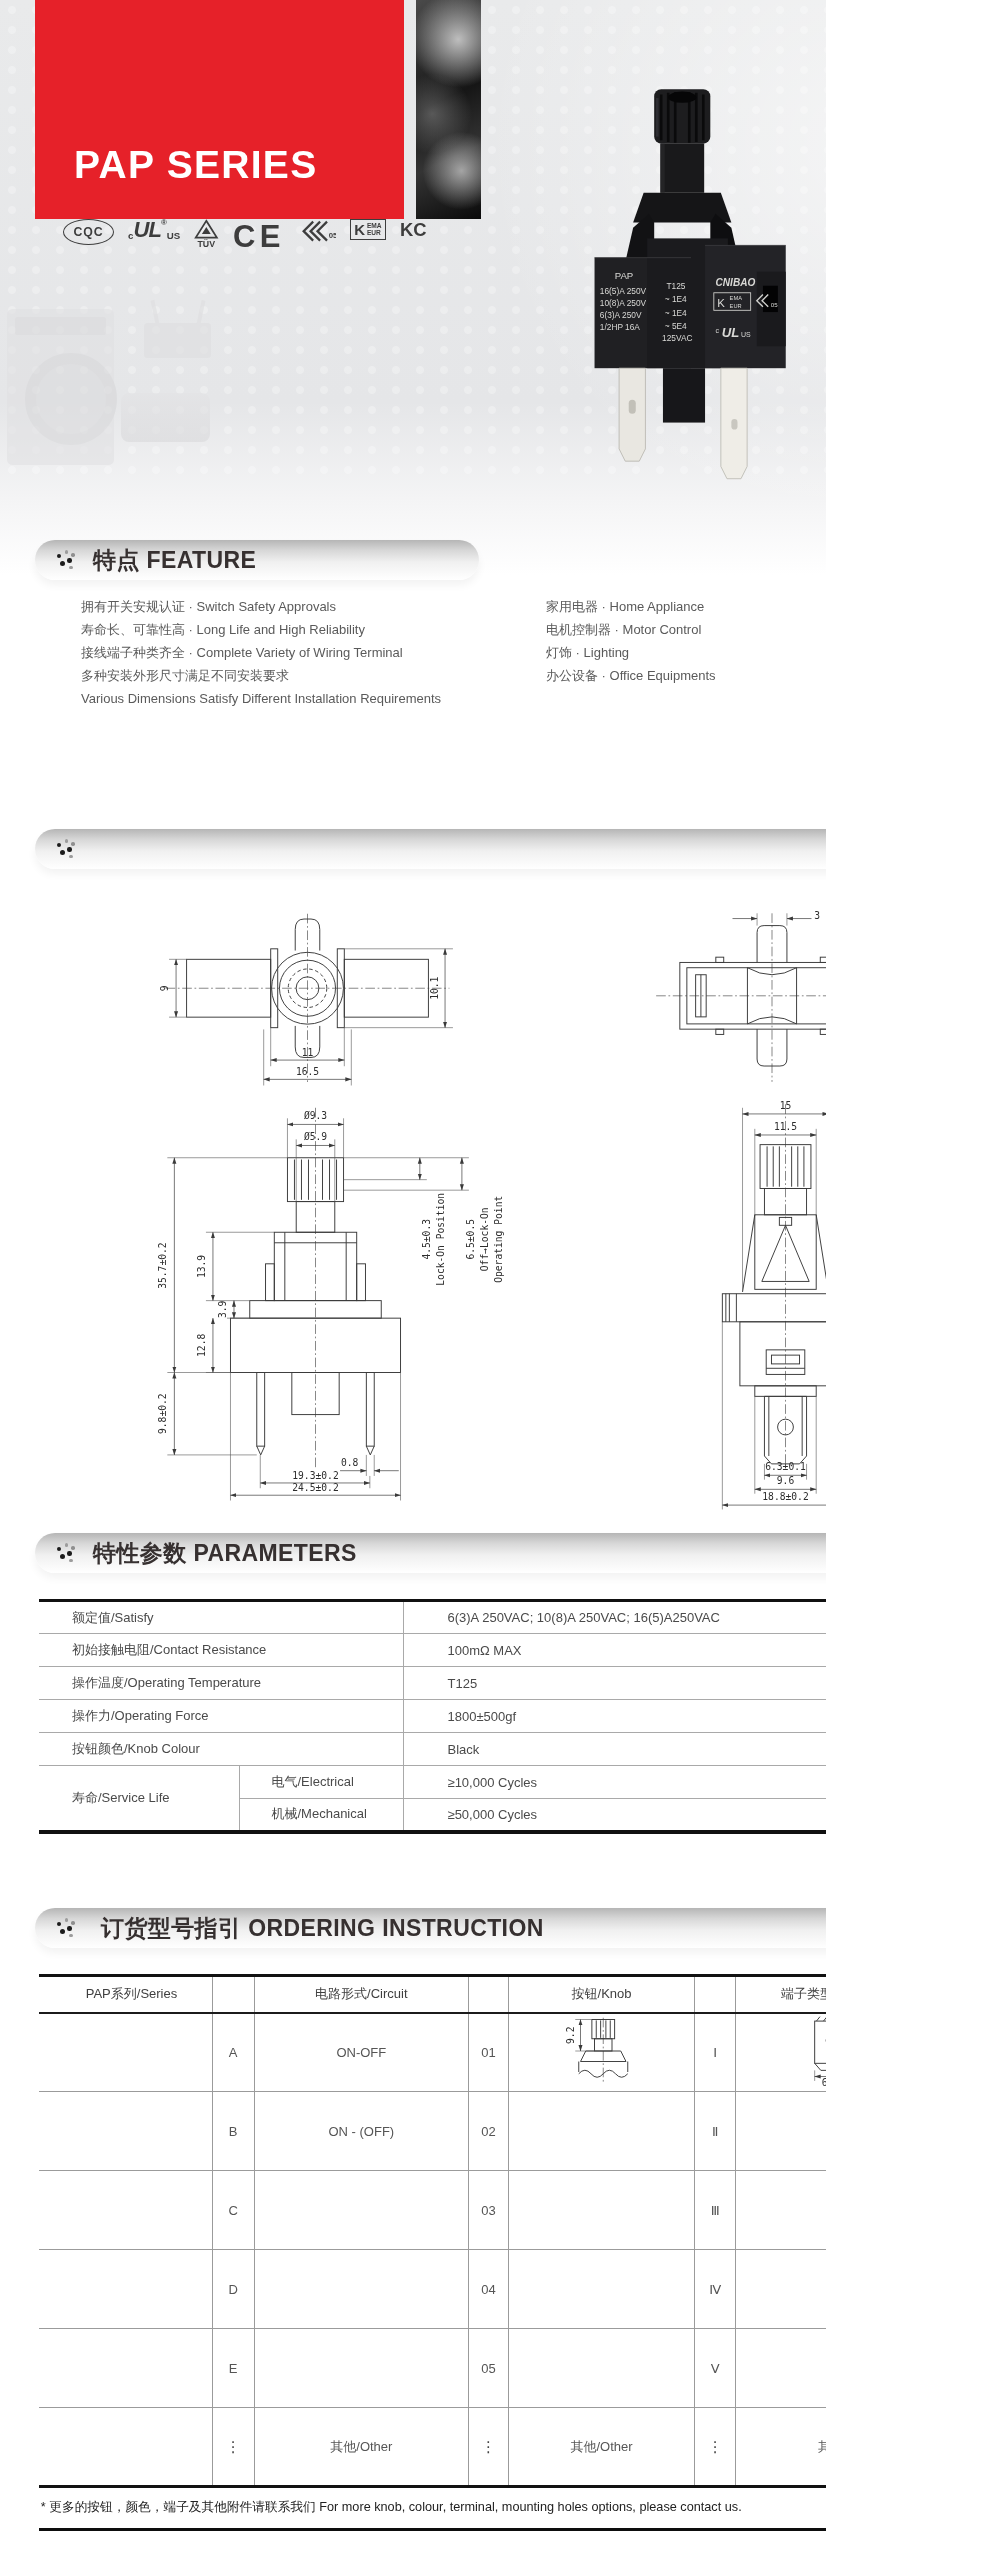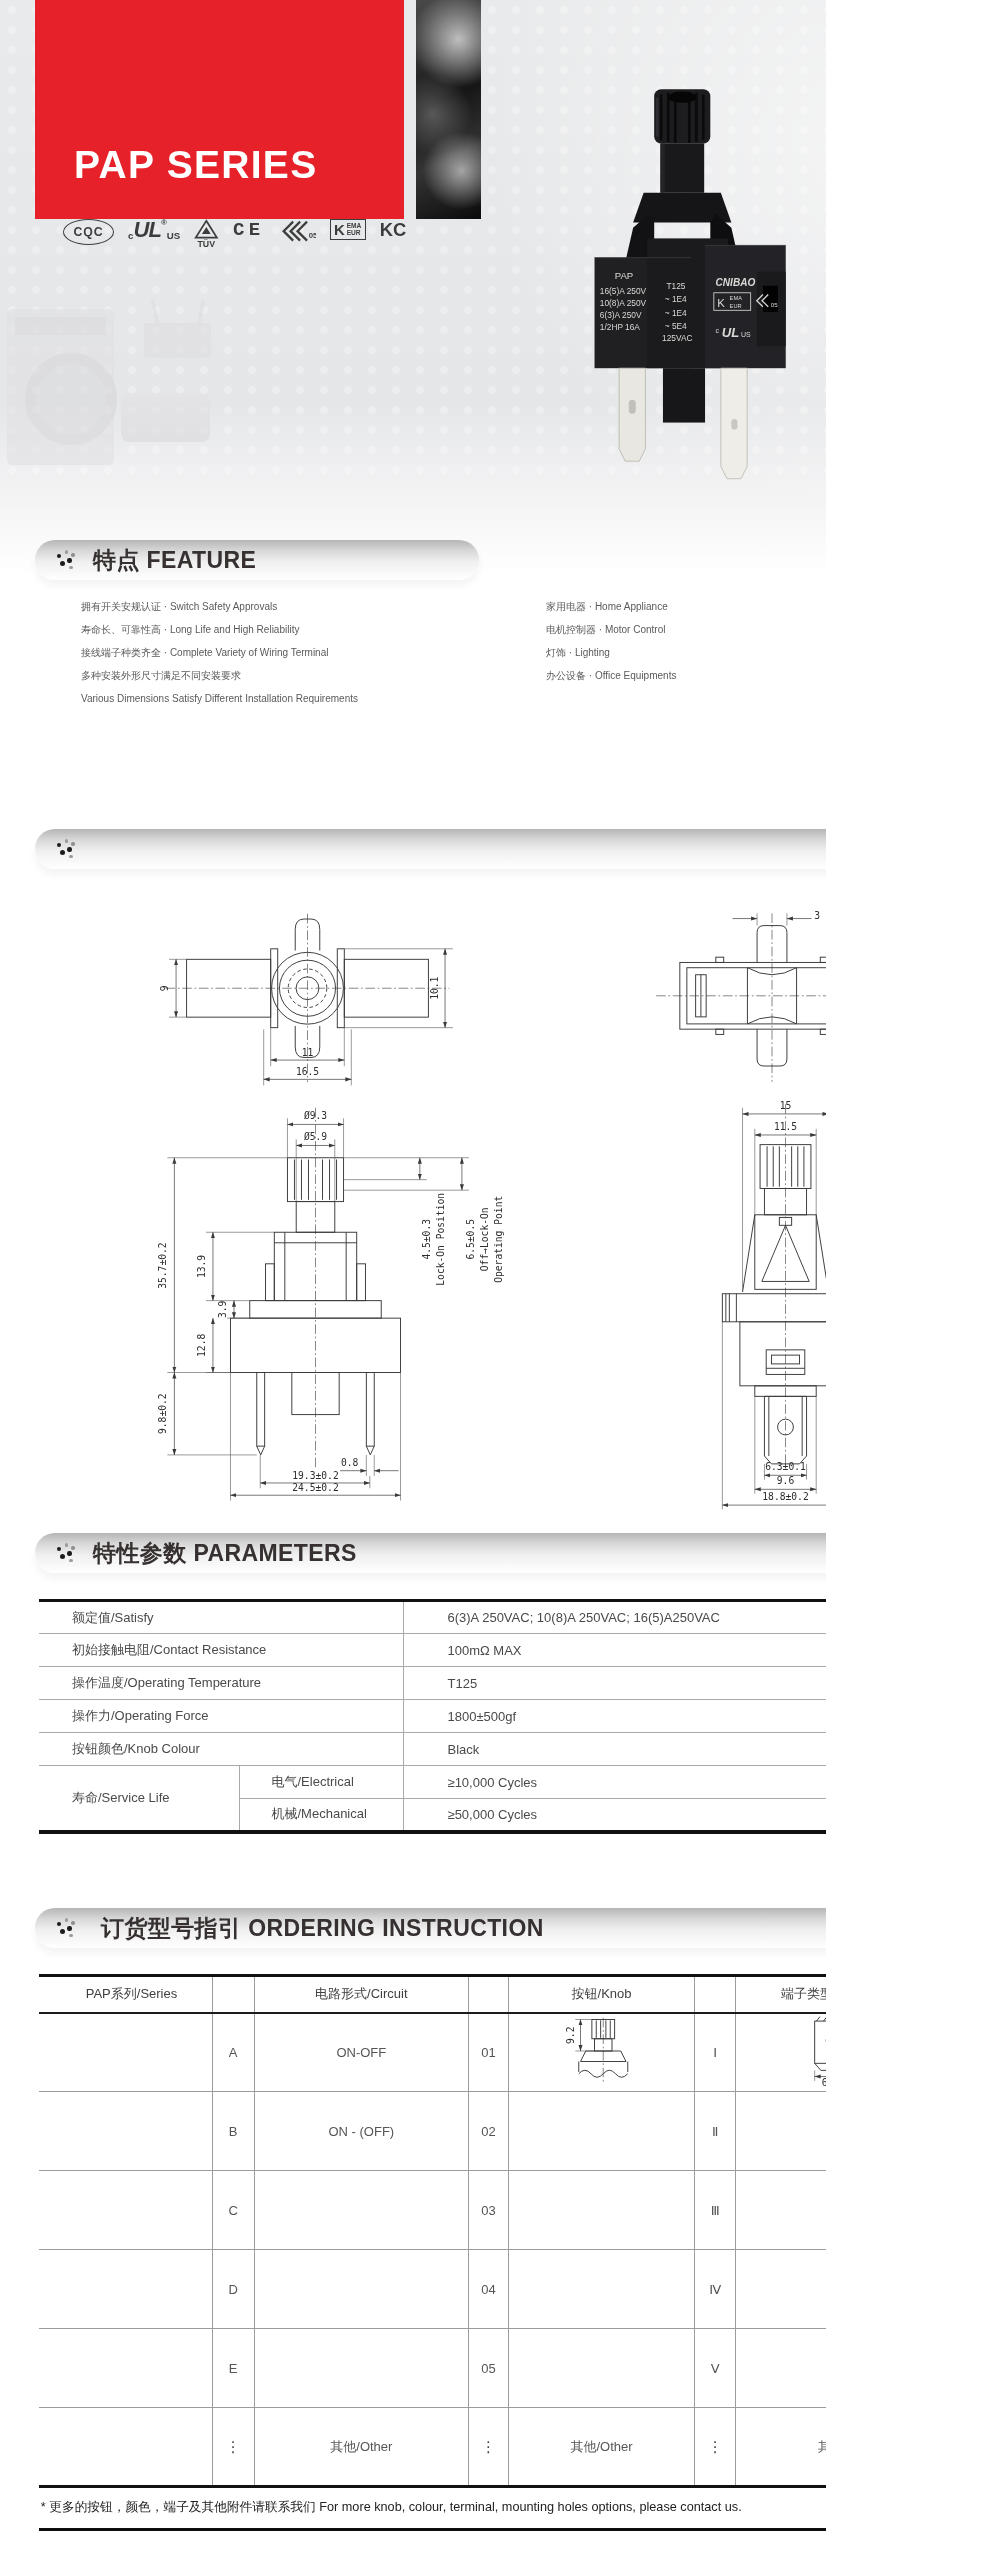--- a/index.html
+++ b/index.html
@@ -26,21 +26,21 @@
       linear-gradient(155deg,#4a4a4a 0%,#161616 45%,#343434 70%,#0a0a0a 100%); }
 
   
   .certs { position:absolute; left:63px; top:219px; height:35px; display:flex; align-items:flex-start; gap:14px; color:#3d3d3d; }
   .cert { display:flex; align-items:center; }
   .cqc { border:1.8px solid #3d3d3d; border-radius:50%; width:51px; height:26px;
     display:flex; align-items:center; justify-content:center; font-weight:700; font-size:12.3px; letter-spacing:0.9px; }
   .ul { align-items:flex-end; font-weight:700; line-height:1; }
   .ul .c { font-size:9.7px; } .ul .mark { font-size:22px; font-style:italic; letter-spacing:-0.9px; }
   .ul .reg { font-size:8px; align-self:flex-start; } .ul .us { font-size:9.7px; }
-  .ce { font-size:19px; font-weight:600; letter-spacing:4.4px;font-family:Liberation Mono, monospace; }
+  .ce { font-size:31px; font-weight:600; letter-spacing:4.4px; }
   .kema { border:1.8px solid #3d3d3d; padding:0.9px 3.5px; font-weight:700; align-items:center; gap:1.8px; }
   .kema .k { font-size:15px; } .kema .col { display:flex; flex-direction:column; font-size:6.6px; line-height:1.1; }
   .kc { font-size:18.4px; font-weight:700; letter-spacing:0; }
 
   
   .ghost { position:absolute; opacity:.6; }
   .ghost-washer { left:7px; top:309px; width:107px; height:156px; background:#e1e1e3; border-radius:5.3px; }
   .ghost-washer::before { content:""; position:absolute; left:18.4px; top:44px; width:70px; height:70px;
     border:11.4px solid #d7d7d9; border-radius:50%; background:#dbdbdd; }
   .ghost-washer::after { content:""; position:absolute; left:8px; top:8px; right:8px; height:17.5px; background:#d9d9db; border-radius:2.6px; }
@@ -70,21 +70,21 @@
   .dots i:nth-child(6){ left:13px; top:16px; width:3.5px; height:3.5px; background:#9c9c9c; }
 
   .feature-head { left:35px; top:540px; width:444px; }
   .app-head { left:507px; top:540px; width:446px; }
   .outline-head { left:35px; top:829px; width:956px; border-radius:23px 0 0 23px; }
   .params-head { left:35px; top:1533px; width:956px; border-radius:23px 0 0 23px; }
   .order-head { left:35px; top:1908px; width:956px; border-radius:23px 0 0 23px;gap:24px; }
 
   .feature-list { position:absolute; left:81px; top:595px; list-style:none; }
   .app-list { position:absolute; left:546px; top:595px; list-style:none; }
-  .feature-list li, .app-list li { font-size:10px; color:#5a5a5a; line-height:23px; white-space:nowrap; }
+  .feature-list li, .app-list li { font-size:13px; color:#5a5a5a; line-height:23px; white-space:nowrap; }
 
   
   .dw { position:absolute; }
   .dw line, .dw path, .dw rect, .dw circle, .dw ellipse { stroke:#3a3a3a; stroke-width:1.1; fill:none; }
   .dw .cl { stroke-dasharray:11 3 2 3; stroke-width:.8; stroke:#555; }
   .dw .ext { stroke-width:.7; stroke:#5a5a5a; }
   .dw .dim { stroke-width:.8; stroke:#3f3f3f; }
   .dw text { font-family:"DejaVu Sans Mono","Liberation Mono",monospace; font-size:11px; fill:#2d2d2d; stroke:none; }
   #dw-top { left:132px; top:905px; }
   #dw-bottom { left:614px; top:908px; }

